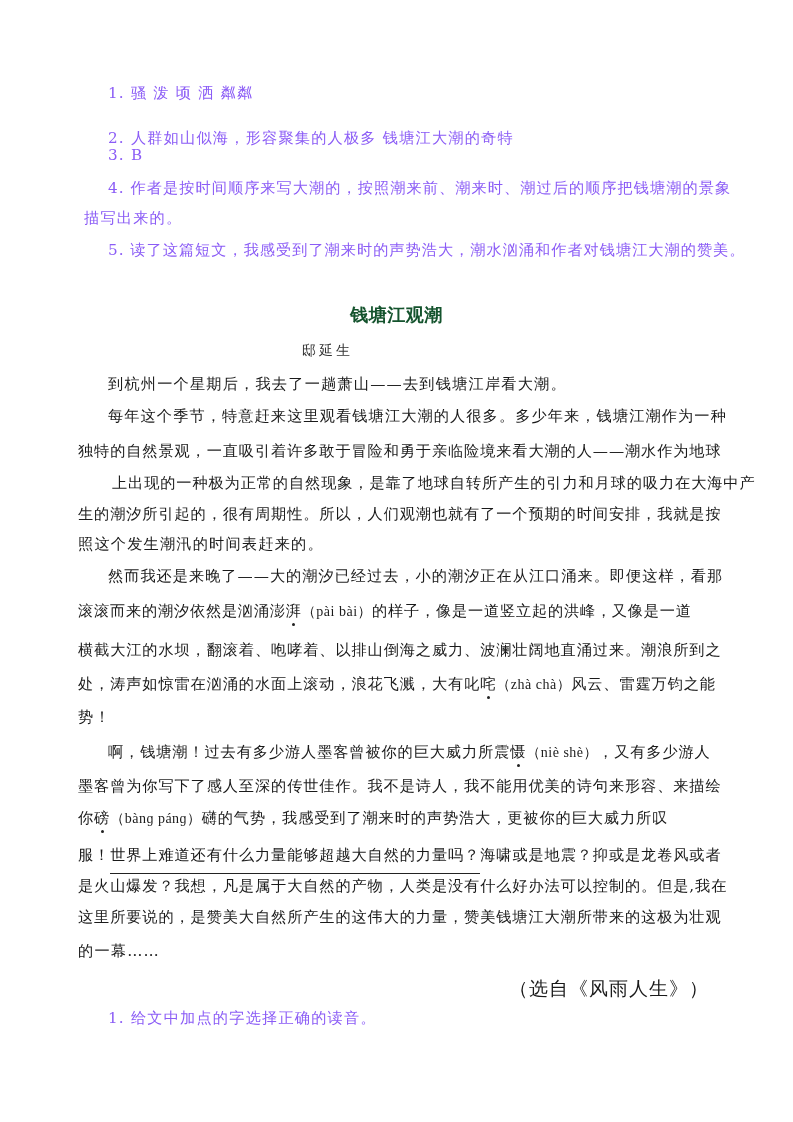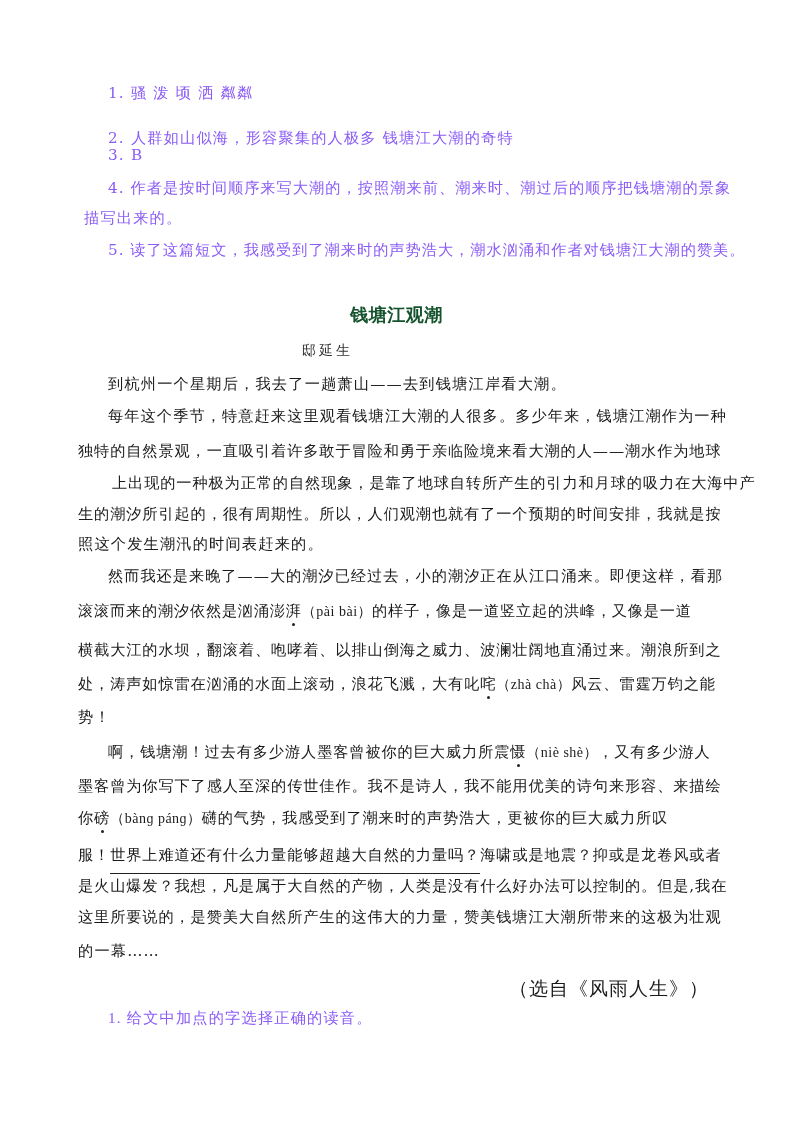--- a/index.html
+++ b/index.html
@@ -72,13 +72,13 @@
 </div>
 <div class="line" style="left:78px; top:845px; letter-spacing:0.9px;">
   <span>服！</span><span class="ul">世界上难道还有什么力量能够超越大自然的力量吗？</span><span>海啸或是地震？抑或是龙卷风或者</span>
 </div>
 <div class="line" style="left:78px; top:876px; letter-spacing:0.9px;">是火山爆发？我想，凡是属于大自然的产物，人类是没有什么好办法可以控制的。但是,我在</div>
 <div class="line" style="left:78px; top:907px; letter-spacing:0.9px;">这里所要说的，是赞美大自然所产生的这伟大的力量，赞美钱塘江大潮所带来的这极为壮观</div>
 <div class="line" style="left:78px; top:941px;">的一幕……</div>
 
 <div class="source">（选自《风雨人生》）</div>
 
-<div class="line ans" style="left:108px; top:1008px;font-family:Liberation Serif, serif;">1. 给文中加点的字选择正确的读音。</div>
+<div class="line ans" style="left:108px; top:1008px;">1. 给文中加点的字选择正确的读音。</div>
 
 </body></html>

